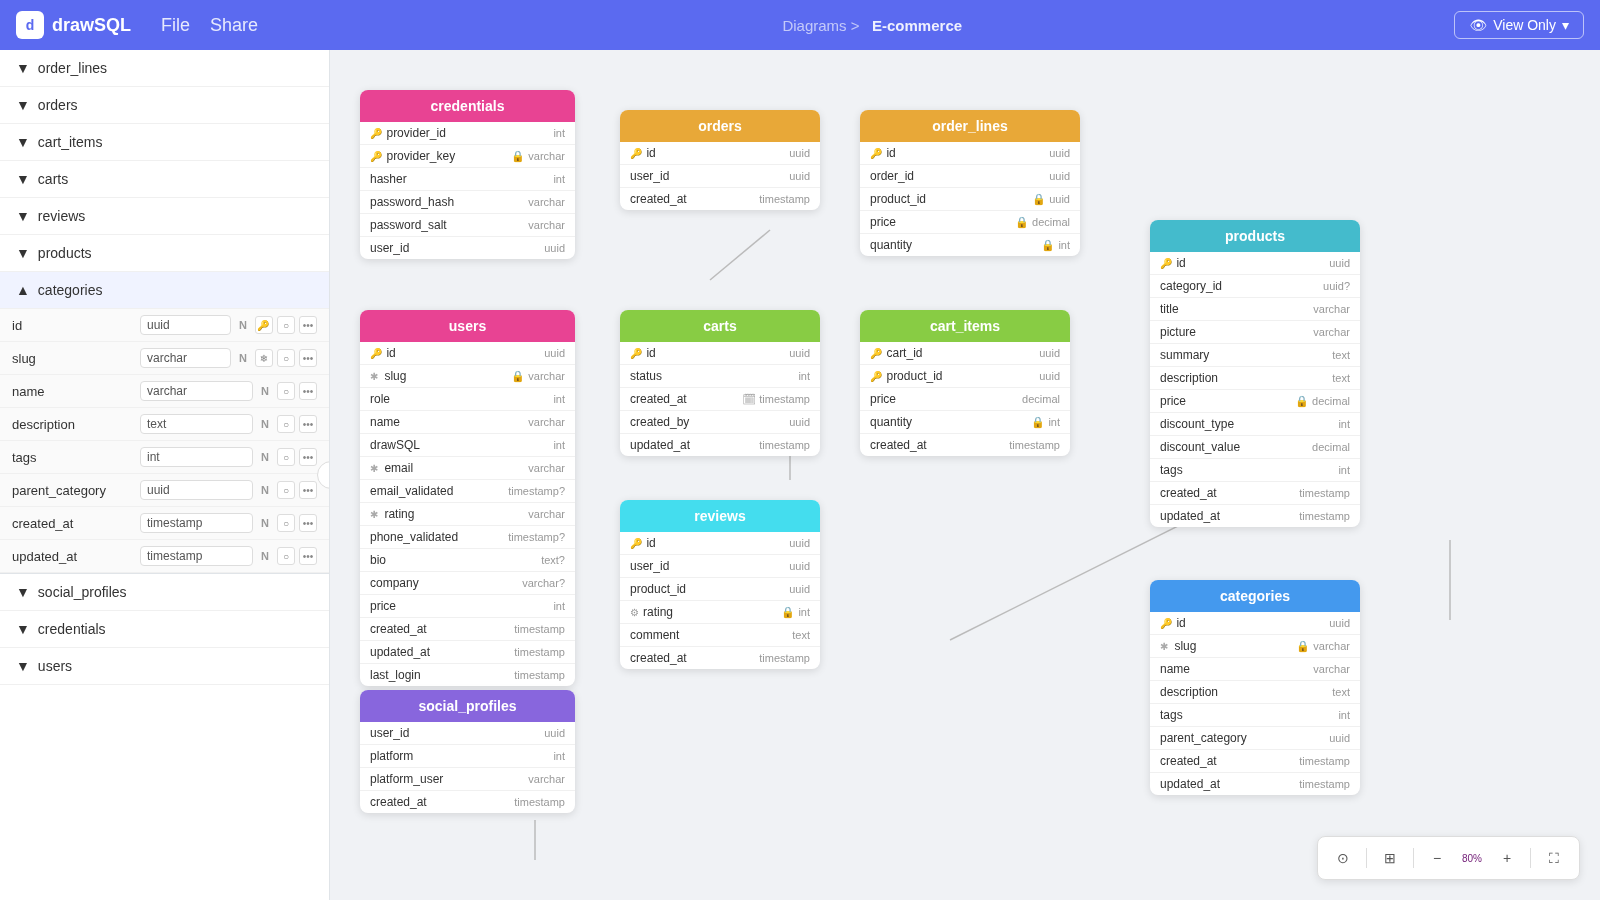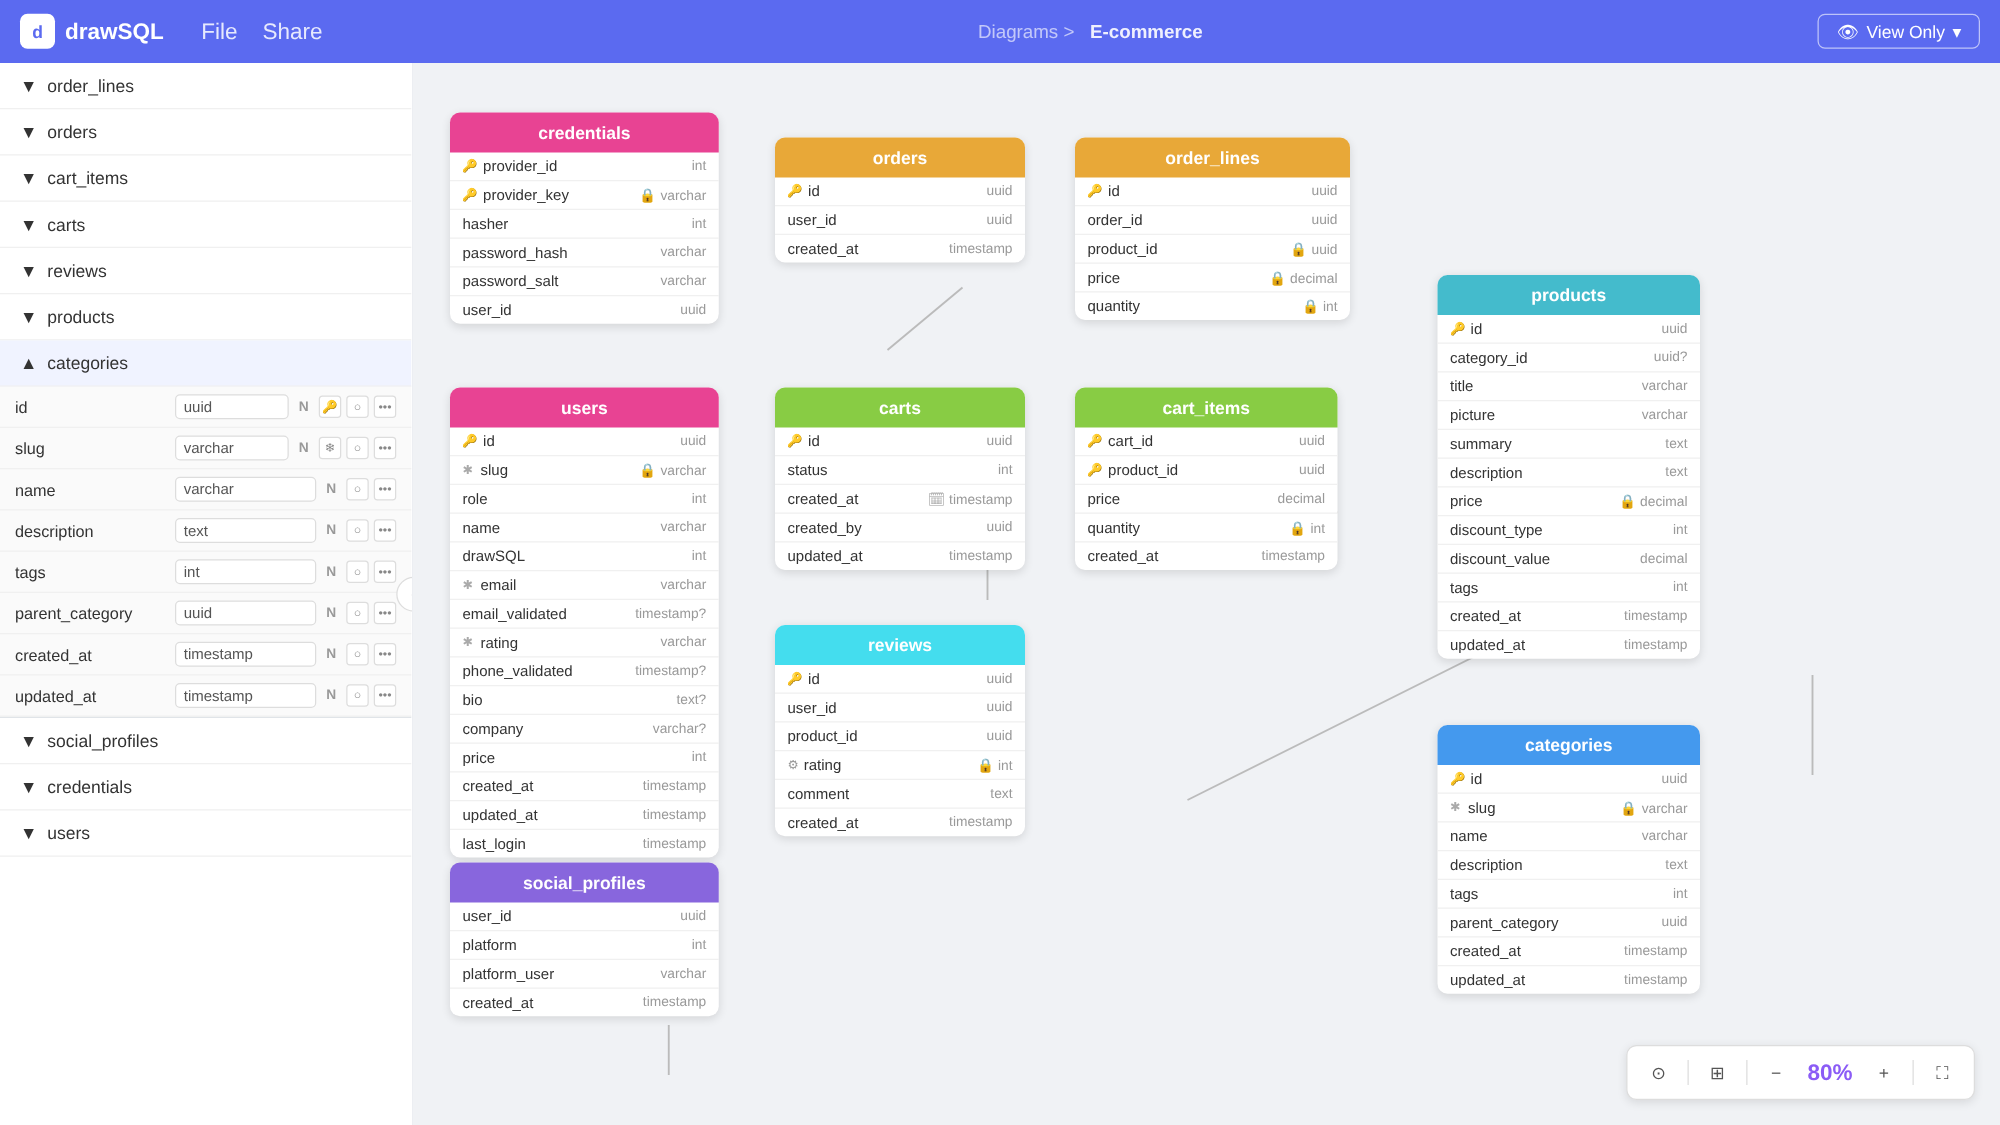--- a/index.html
+++ b/index.html
@@ -159,21 +159,21 @@
       border: none;
       background: transparent;
       cursor: pointer;
       border-radius: 4px;
       display: flex;
       align-items: center;
       justify-content: center;
       font-size: 14px;
       color: #555;
     }
-    .tb-zoom { font-size: 18px; font-weight: 700; color: #8b5cf6; padding: 0 6px; }
+    .tb-zoom { font-size: 10px; font-weight: 400; color: #701a75; padding: 0 6px; }
     .tb-divider { width: 1px; height: 20px; background: #ddd; margin: 0 4px; }
 
     
     #connections { position: absolute; top: 0; left: 0; width: 100%; height: 100%; pointer-events: none; }
   </style>
 </head>
 <body>
 
 <div id="header">
   <div class="logo">

